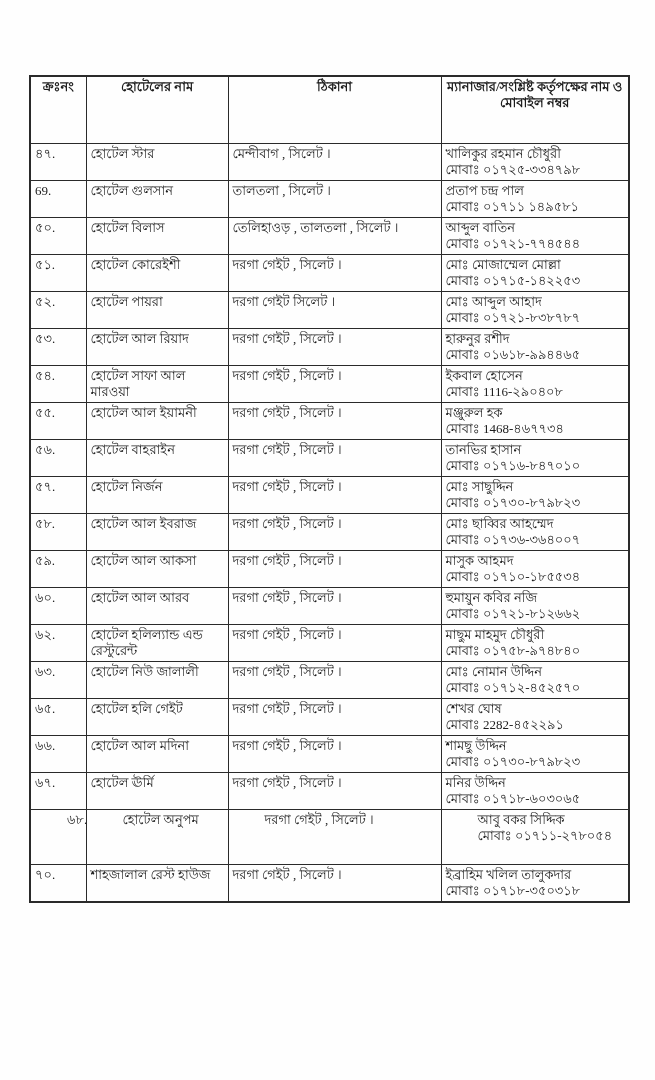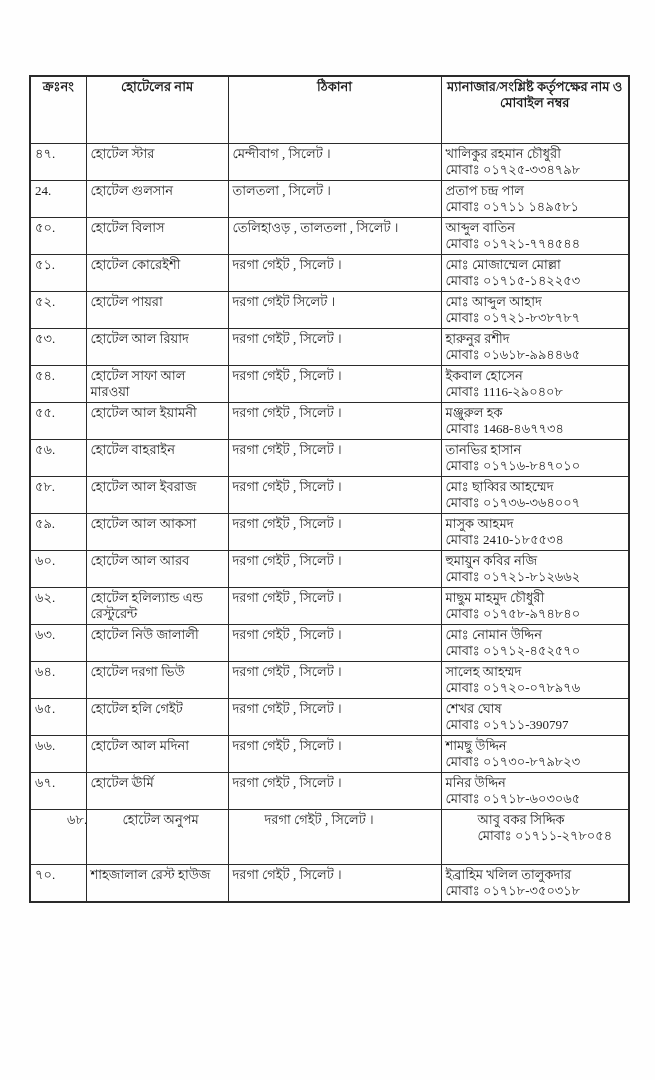--- a/index.html
+++ b/index.html
@@ -77,21 +77,21 @@
       <td class="sl-cell">৪৭.</td>
       <td class="name-cell">হোটেল স্টার</td>
       <td class="addr-cell">মেন্দীবাগ , সিলেট ।</td>
       <td class="mgr-cell">
         <span class="mgr-name">খালিকুর রহমান চৌধুরী</span>
         <span class="mgr-mobile">মোবাঃ ০১৭২৫-৩৩৪৭৯৮</span>
       </td>
     </tr>
 
     <tr>
-      <td class="sl-cell">24.</td>
+      <td class="sl-cell">69.</td>
       <td class="name-cell">হোটেল গুলসান</td>
       <td class="addr-cell">তালতলা , সিলেট ।</td>
       <td class="mgr-cell">
         <span class="mgr-name">প্রতাপ চন্দ্র পাল</span>
         <span class="mgr-mobile">মোবাঃ ০১৭১১ ১৪৯৫৮১</span>
       </td>
     </tr>
 
 
     <tr>
@@ -157,38 +157,47 @@
     <tr>
       <td class="sl-cell">৫৬.</td>
       <td class="name-cell">হোটেল বাহরাইন</td>
       <td class="addr-cell">দরগা গেইট , সিলেট ।</td>
       <td class="mgr-cell">
         <span class="mgr-name">তানভির হাসান</span>
         <span class="mgr-mobile">মোবাঃ ০১৭১৬-৮৪৭০১০</span>
       </td>
     </tr>
 
+    <tr>
+      <td class="sl-cell">৫৭.</td>
+      <td class="name-cell">হোটেল নির্জন</td>
+      <td class="addr-cell">দরগা গেইট , সিলেট ।</td>
+      <td class="mgr-cell">
+        <span class="mgr-name">মোঃ সাছুদ্দিন</span>
+        <span class="mgr-mobile">মোবাঃ ০১৭৩০-৮৭৯৮২৩</span>
+      </td>
+    </tr>
 
     <tr>
       <td class="sl-cell">৫৮.</td>
       <td class="name-cell">হোটেল আল ইবরাজ</td>
       <td class="addr-cell">দরগা গেইট , সিলেট ।</td>
       <td class="mgr-cell">
         <span class="mgr-name">মোঃ ছাব্বির আহম্মেদ</span>
         <span class="mgr-mobile">মোবাঃ ০১৭৩৬-৩৬৪০০৭</span>
       </td>
     </tr>
 
     <tr>
       <td class="sl-cell">৫৯.</td>
       <td class="name-cell">হোটেল আল আকসা</td>
       <td class="addr-cell">দরগা গেইট , সিলেট ।</td>
       <td class="mgr-cell">
         <span class="mgr-name">মাসুক আহমদ</span>
-        <span class="mgr-mobile">মোবাঃ 2410-১৮৫৫৩৪</span>
+        <span class="mgr-mobile">মোবাঃ ০১৭১০-১৮৫৫৩৪</span>
       </td>
     </tr>
 
     <tr>
       <td class="sl-cell">৬০.</td>
       <td class="name-cell">হোটেল আল আরব</td>
       <td class="addr-cell">দরগা গেইট , সিলেট ।</td>
       <td class="mgr-cell">
         <span class="mgr-name">হুমায়ুন কবির নজি</span>
         <span class="mgr-mobile">মোবাঃ ০১৭২১-৮১২৬৬২</span>
@@ -209,37 +218,28 @@
     <tr>
       <td class="sl-cell">৬৩.</td>
       <td class="name-cell">হোটেল নিউ জালালী</td>
       <td class="addr-cell">দরগা গেইট , সিলেট ।</td>
       <td class="mgr-cell">
         <span class="mgr-name">মোঃ নোমান উদ্দিন</span>
         <span class="mgr-mobile">মোবাঃ ০১৭১২-৪৫২৫৭০</span>
       </td>
     </tr>
 
-    <tr>
-      <td class="sl-cell">৬৪.</td>
-      <td class="name-cell">হোটেল দরগা ভিউ</td>
-      <td class="addr-cell">দরগা গেইট , সিলেট ।</td>
-      <td class="mgr-cell">
-        <span class="mgr-name">সালেহ আহম্মদ</span>
-        <span class="mgr-mobile">মোবাঃ ০১৭২০-০৭৮৯৭৬</span>
-      </td>
-    </tr>
 
     <tr>
       <td class="sl-cell">৬৫.</td>
       <td class="name-cell">হোটেল হলি গেইট</td>
       <td class="addr-cell">দরগা গেইট , সিলেট ।</td>
       <td class="mgr-cell">
         <span class="mgr-name">শেখর ঘোষ</span>
-        <span class="mgr-mobile">মোবাঃ ০১৭১১-390797</span>
+        <span class="mgr-mobile">মোবাঃ 2282-৪৫২২৯১</span>
       </td>
     </tr>
 
     <tr>
       <td class="sl-cell">৬৬.</td>
       <td class="name-cell">হোটেল আল মদিনা</td>
       <td class="addr-cell">দরগা গেইট , সিলেট ।</td>
       <td class="mgr-cell">
         <span class="mgr-name">শামছু উদ্দিন</span>
         <span class="mgr-mobile">মোবাঃ ০১৭৩০-৮৭৯৮২৩</span>

